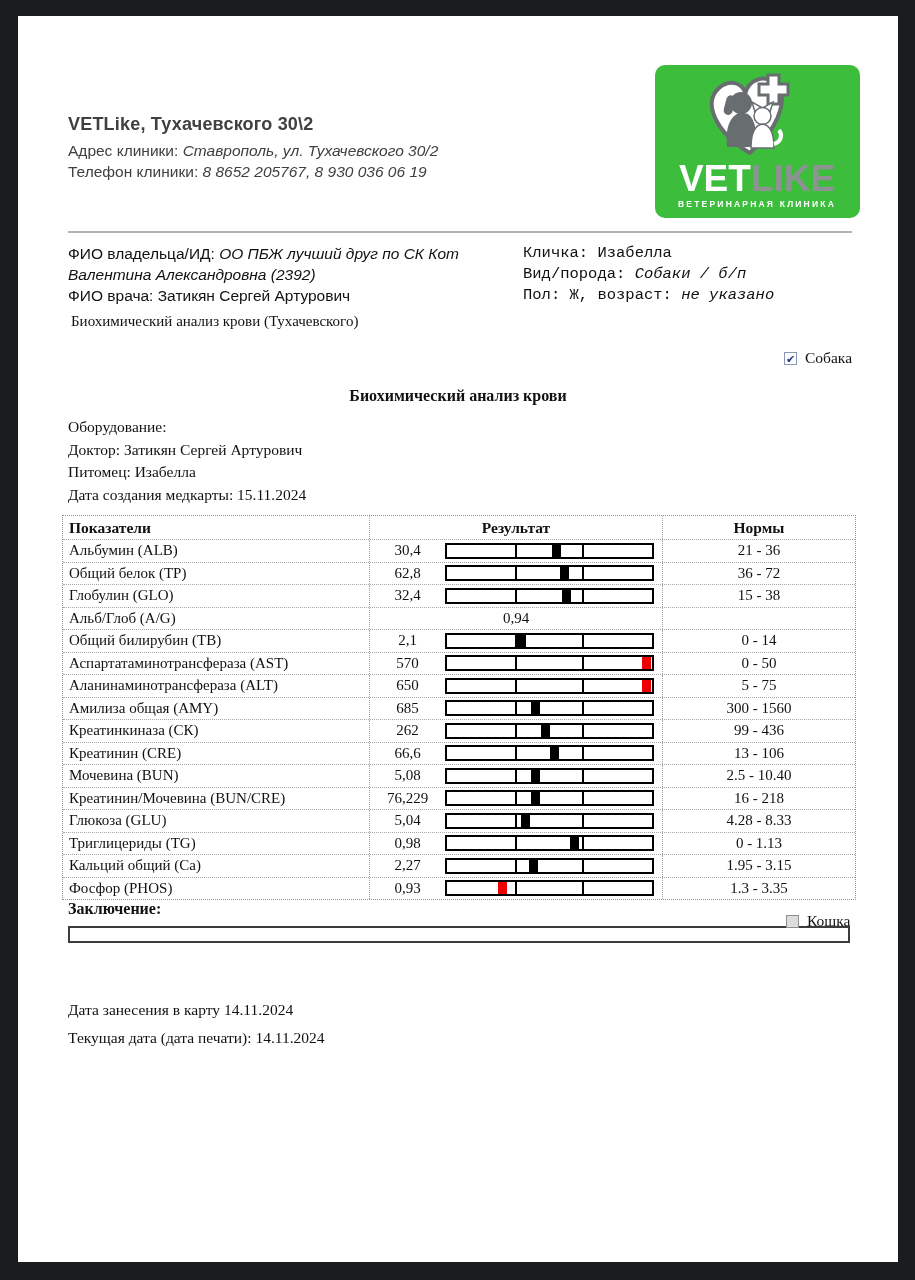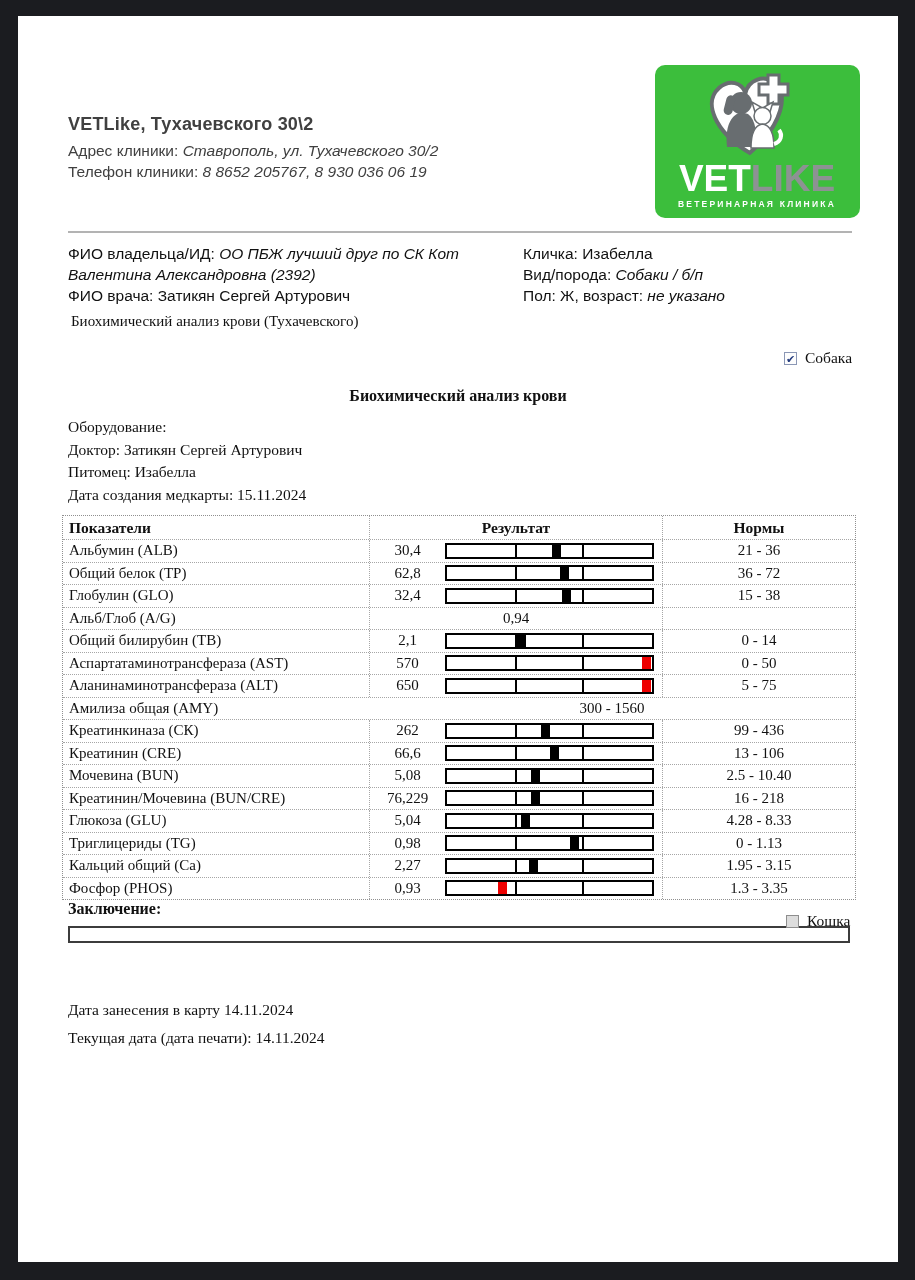--- a/index.html
+++ b/index.html
@@ -23,21 +23,21 @@
 
   
   .logo{left:637px;top:49px;width:205px;height:194px;}
 
   .header-rule{left:50px;top:215px;width:784px;height:2px;background:#b3b3b3;}
 
   
   .owner{left:50px;top:227px;width:792px;font-family:"Liberation Sans",sans-serif;
          font-size:15.5px;line-height:21px;color:#111;}
   .owner-left{position:absolute;left:0;top:0;width:458px;}
-  .owner-right{position:absolute;left:455px;top:0;width:336px;}
+  .owner-right{position:absolute;left:455px;top:0;width:336px;font-family:Liberation Mono, monospace;}
   .it{font-style:italic;}
 
   .subtitle{left:53px;top:297px;font-size:15px;color:#111;}
 
   .check-row{display:flex;align-items:center;gap:8px;font-size:15.5px;color:#111;}
   .cb{width:13px;height:13px;border:1px solid #8b97b5;background:#fdfdfd;
       font-size:11px;line-height:13px;text-align:center;color:#223a7d;
       font-family:"DejaVu Sans",sans-serif;box-sizing:border-box;}
   .cb.gray{background:#dddddd;border-color:#8e8e8e;}
   .dog-check{left:766px;top:333px;}
@@ -238,20 +238,28 @@
             <div class="bar">
               <i class="d1"></i>
               <i class="d2"></i>
               <b style="left: 195px; background: rgb(238, 0, 0);"></b>
             </div>
           </div>
           <div class="c3">5 - 75</div>
         </div>
         <div class="trow">
           <div class="c1">Амилиза общая (AMY)</div>
+          <div class="c2">
+            <div class="val">685</div>
+            <div class="bar">
+              <i class="d1"></i>
+              <i class="d2"></i>
+              <b style="left: 84px; background: rgb(0, 0, 0);"></b>
+            </div>
+          </div>
           <div class="c3">300 - 1560</div>
         </div>
         <div class="trow">
           <div class="c1">Креатинкиназа (СК)</div>
           <div class="c2">
             <div class="val">262</div>
             <div class="bar">
               <i class="d1"></i>
               <i class="d2"></i>
               <b style="left: 94px; background: rgb(0, 0, 0);"></b>

